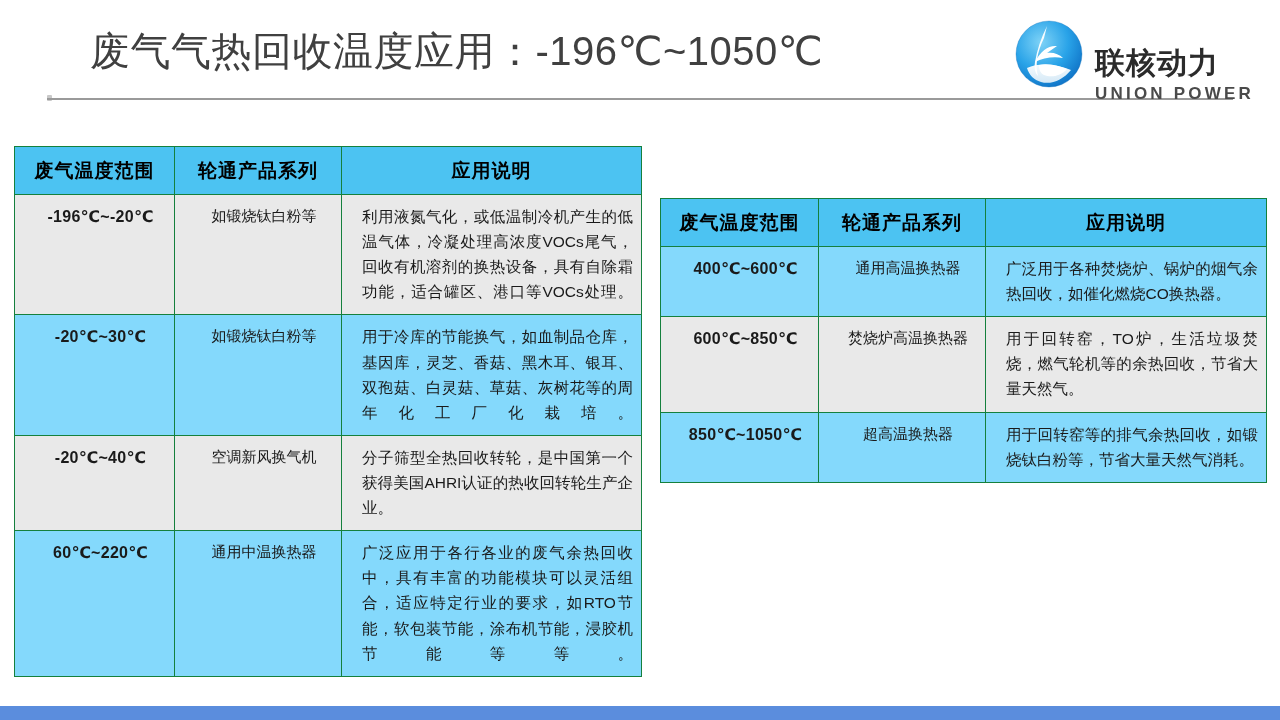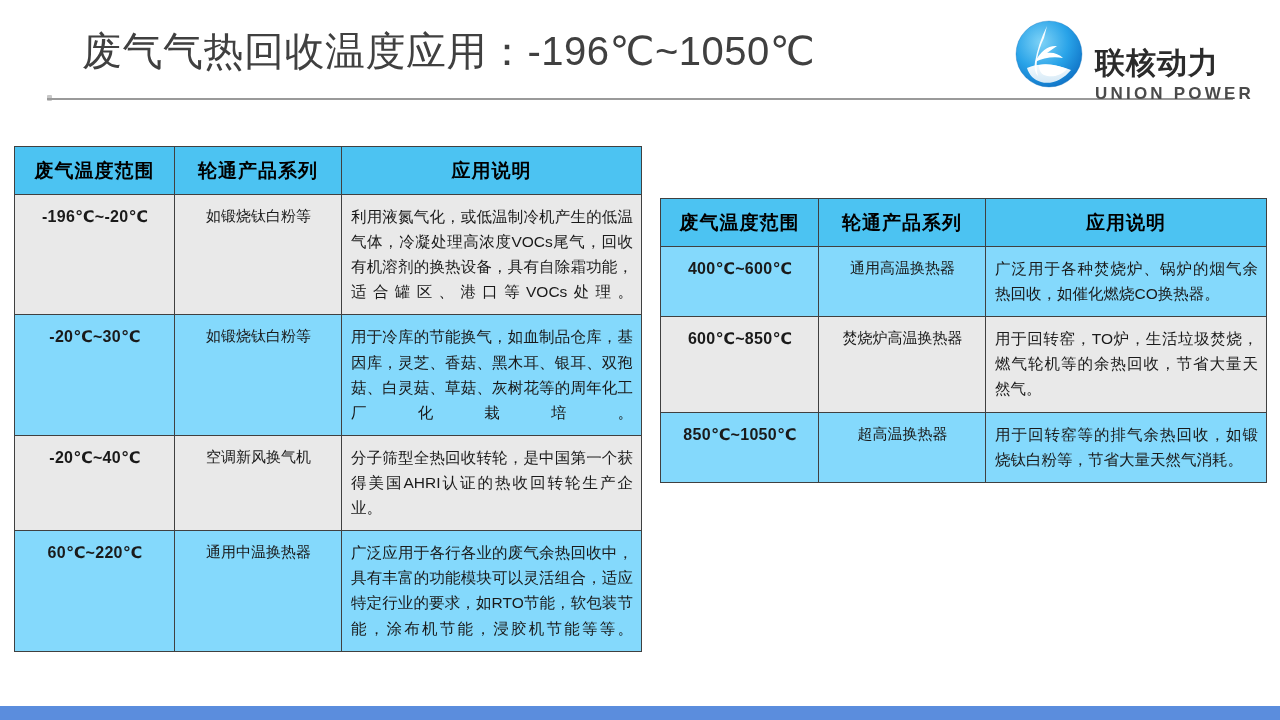--- a/index.html
+++ b/index.html
@@ -22,21 +22,21 @@
   
   .header {
     position: absolute;
     left: 0; top: 0;
     width: 1280px;
     height: 100px;
   }
 
   .slide-title {
     position: absolute;
-    left: 82px;
+    left: 90px;
     top: 24px;
     font-size: 40px;
     line-height: 54px;
     font-weight: 400;
     color: #404040;
     letter-spacing: 0.5px;
     white-space: nowrap;
   }
 
   .title-rule {
@@ -93,21 +93,21 @@
     line-height: 22px;
     margin-top: 3px;
     white-space: nowrap;
   }
 
   
   .tbl {
     position: absolute;
     border-collapse: separate;
     border-spacing: 1px;
-    background: #404040;
+    background: #15803d;
     table-layout: fixed;
   }
 
   #table-left  { left: 14px;  top: 146px; width: 626px; }
   #table-right { left: 660px; top: 198px; width: 605px; }
 
   .tbl th {
     background: #4cc3f2;
     color: #000000;
     font-size: 19px;
@@ -116,21 +116,21 @@
     vertical-align: middle;
     padding: 10px 4px;
     letter-spacing: 1px;
     height: 47px;
   }
 
   .tbl td {
     vertical-align: top;
     font-size: 15.5px;
     color: #1a1a1a;
-    padding: 9px 8px 10px 9px;
+    padding: 9px 8px 10px 20px;
     line-height: 1.62;
   }
 
   .tbl tr.row-gray td { background: #e9e9e9; }
   .tbl tr.row-blue td { background: #84d9fc; }
 
   td.c-range {
     text-align: center;
     font-weight: bold;
     font-size: 16px;

